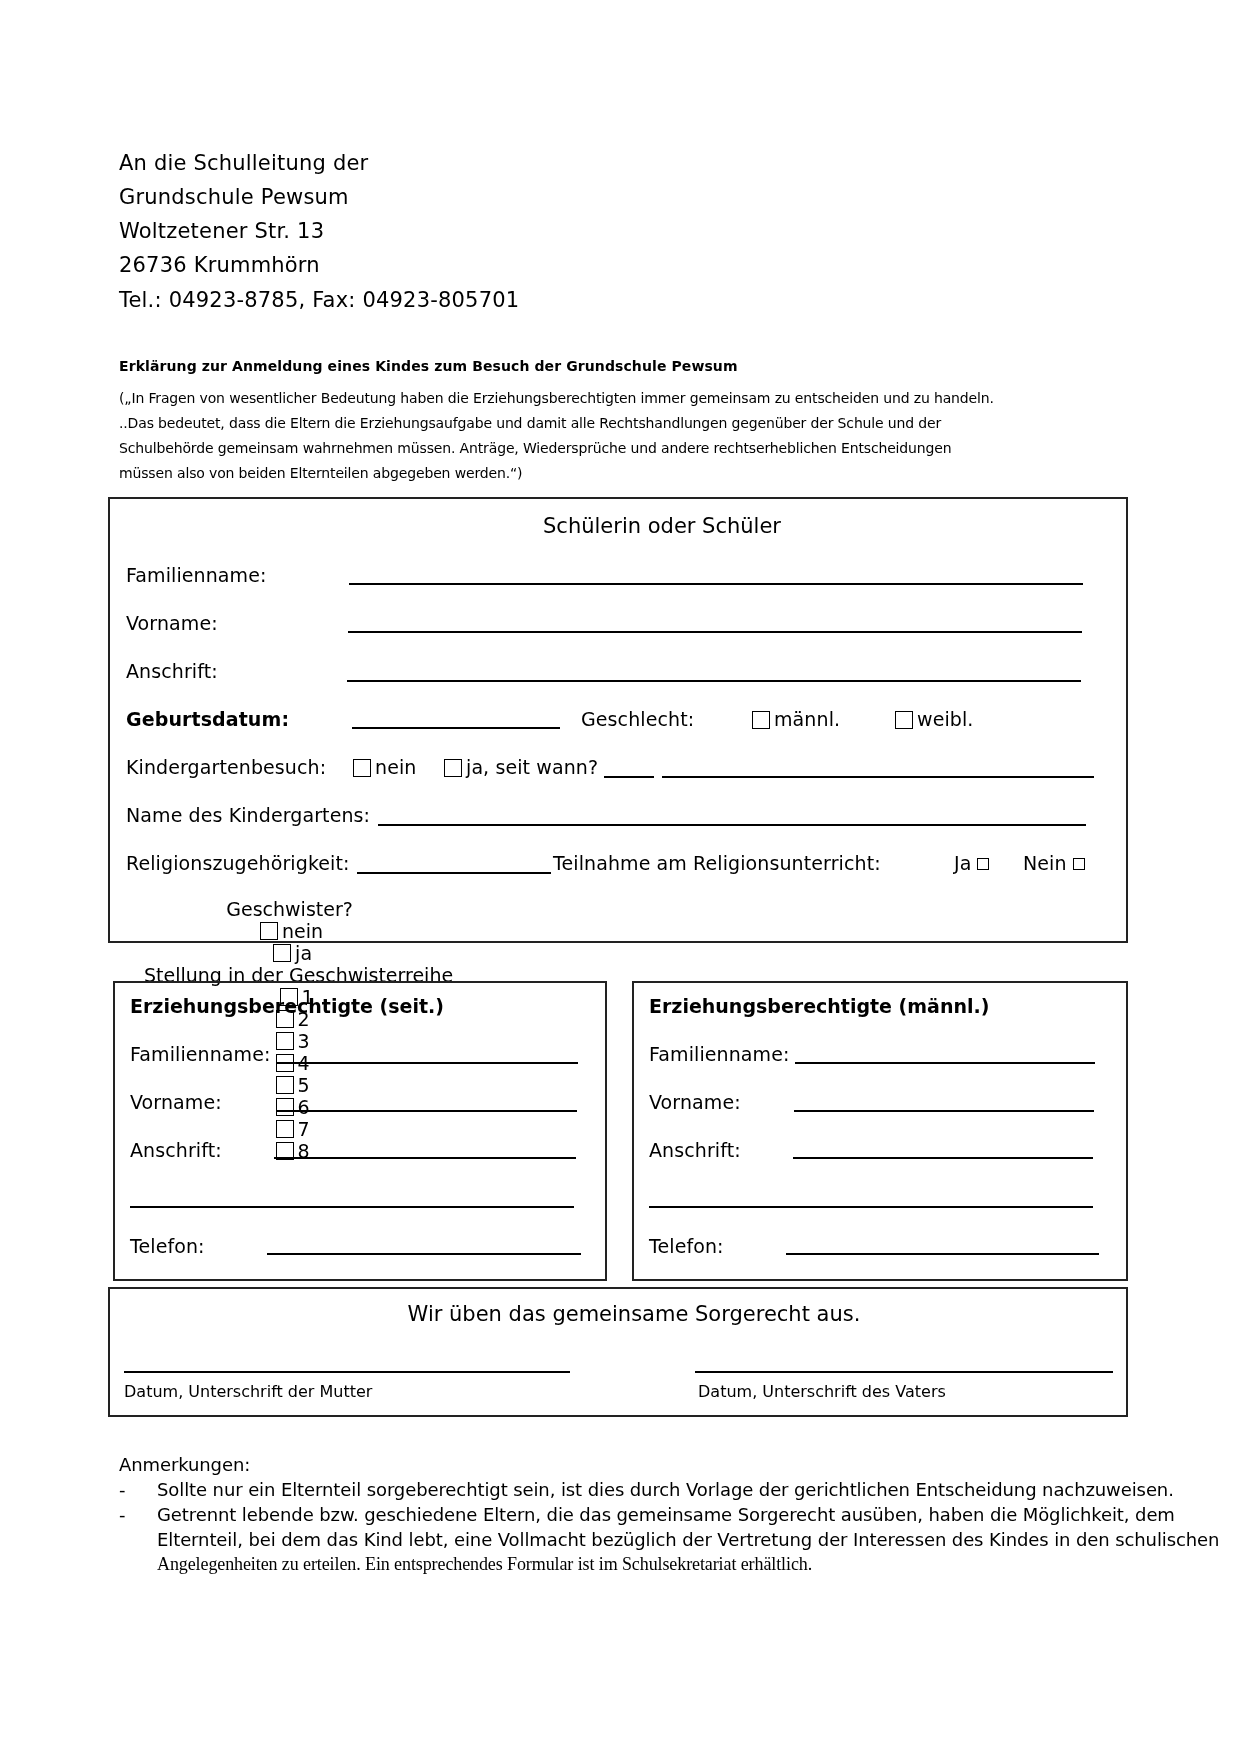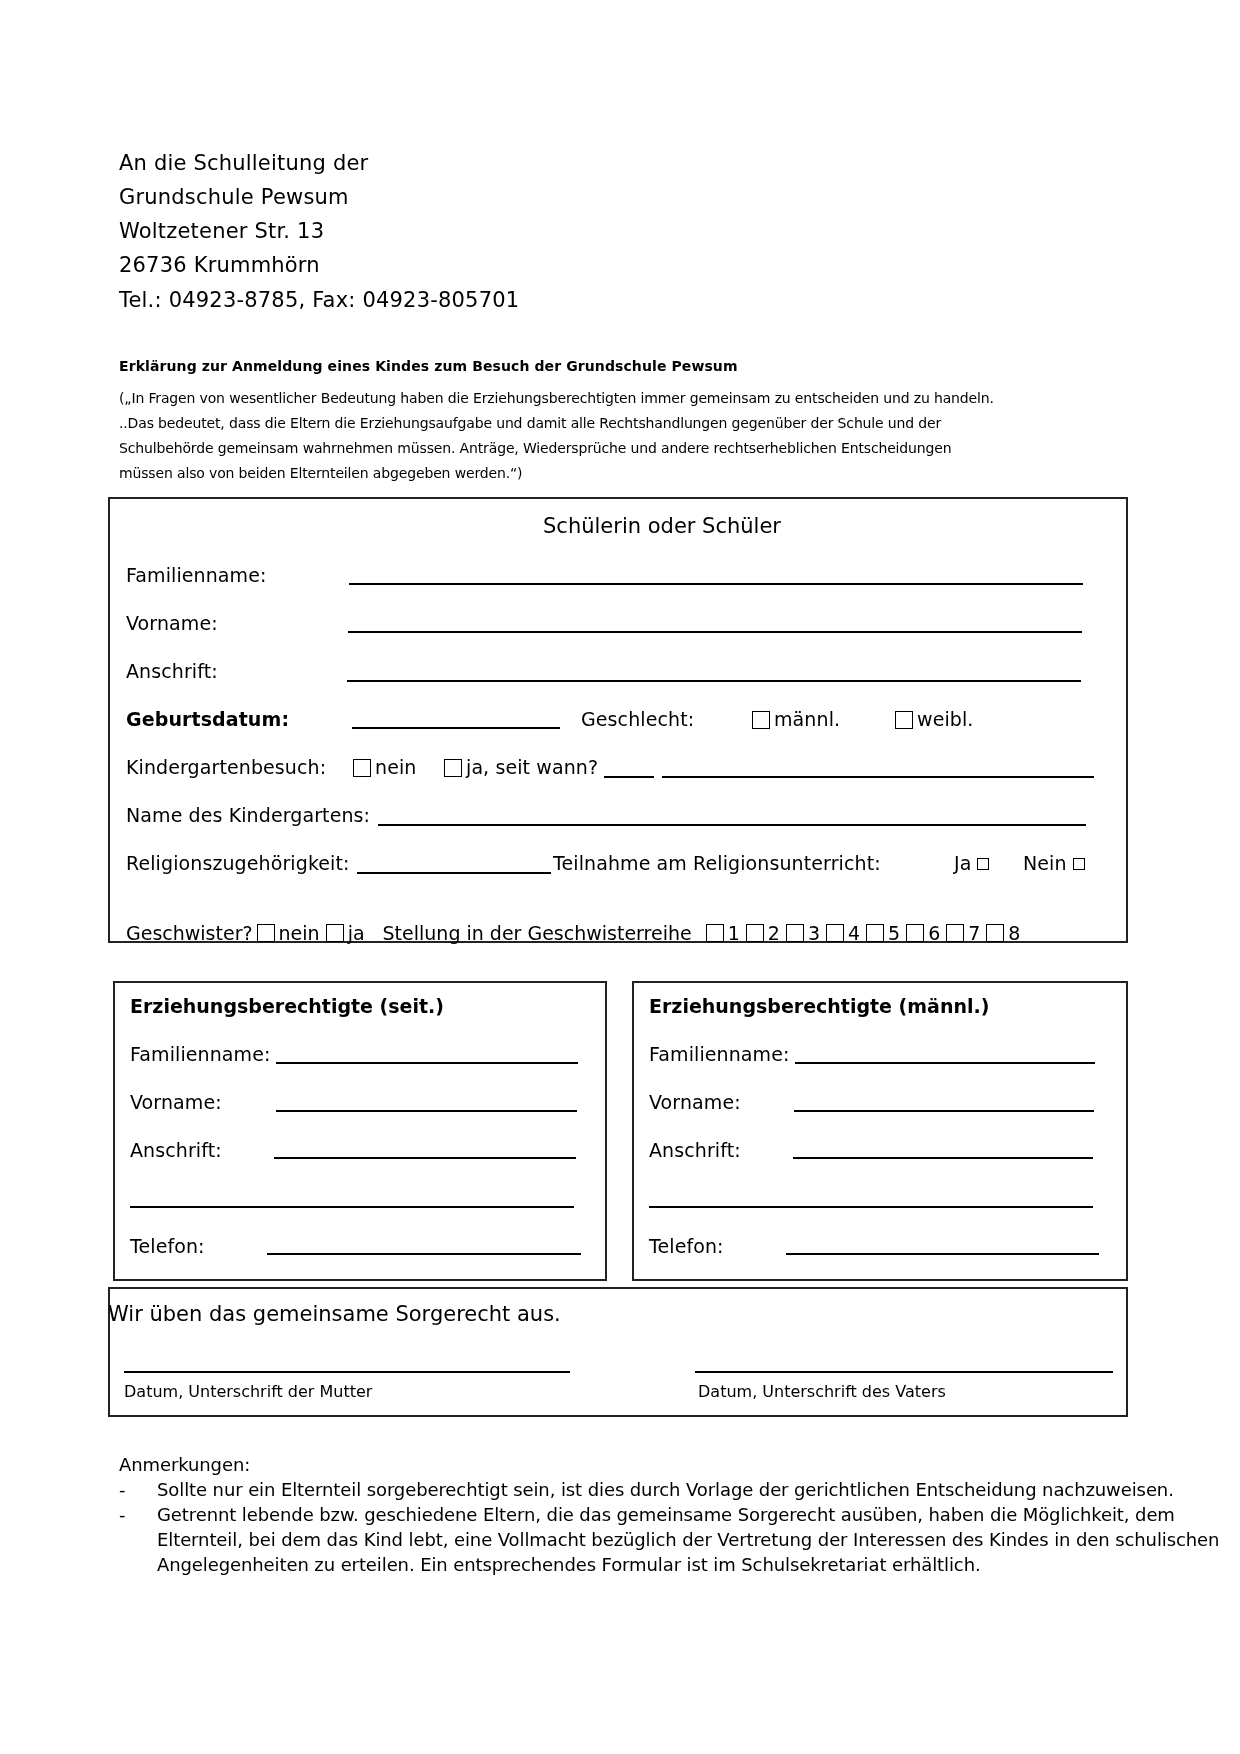--- a/index.html
+++ b/index.html
@@ -76,21 +76,21 @@
 <div class="abs lbl" style="left:126px; top:852px;">Religionszugehörigkeit:</div>
 <div class="abs line" style="left:357px; top:872px; width:194px;"></div>
 <div class="abs lbl" style="left:553px; top:852px;">Teilnahme am Religionsunterricht:</div>
 <div class="abs lbl" style="left:954px; top:852px;">
   <span>Ja</span><span class="cbs"></span>
 </div>
 <div class="abs lbl" style="left:1023px; top:852px;">
   <span>Nein</span><span class="cbs"></span>
 </div>
 
-<div class="row" style="left:126px; top:920px; height:26px;">
+<div class="row" style="left:126px; top:898px; height:26px;flex-direction:column;">
   <span>Geschwister?</span>
   <span style="margin-left:4px">
       <span class="cb"></span>
       <span>nein</span>
     </span>
   <span style="margin-left:6px">
       <span class="cb"></span>
       <span>ja</span>
     </span>
   <span style="margin-left:18px">Stellung in der Geschwisterreihe</span>
@@ -146,25 +146,25 @@
 <div class="abs line" style="left:795px; top:1062px; width:300px;"></div>
 <div class="abs lbl" style="left:649px; top:1091px;">Vorname:</div>
 <div class="abs line" style="left:794px; top:1110px; width:300px;"></div>
 <div class="abs lbl" style="left:649px; top:1139px;">Anschrift:</div>
 <div class="abs line" style="left:793px; top:1157px; width:300px;"></div>
 <div class="abs line" style="left:649px; top:1206px; width:444px;"></div>
 <div class="abs lbl" style="left:649px; top:1235px;">Telefon:</div>
 <div class="abs line" style="left:786px; top:1253px; width:313px;"></div>
 
 <div class="abs box" style="left:108px; top:1287px; width:1020px; height:130px;"></div>
-<div class="abs hd" style="left:108px; width:1020px; top:1302px; ">Wir üben das gemeinsame Sorgerecht aus.</div>
+<div class="abs hd" style="left:124px; width:1020px; top:1302px; text-align:center;">Wir üben das gemeinsame Sorgerecht aus.</div>
 <div class="abs line" style="left:124px; top:1371px; width:446px;"></div>
 <div class="abs sig" style="left:124px; top:1382px;">Datum, Unterschrift der Mutter</div>
 <div class="abs line" style="left:695px; top:1371px; width:418px;"></div>
 <div class="abs sig" style="left:698px; top:1382px;">Datum, Unterschrift des Vaters</div>
 
 <div class="abs note" style="left:119px; top:1452px;">Anmerkungen:</div>
 <div class="abs note" style="left:119px; top:1477px;">-</div>
 <div class="abs note" style="left:157px; top:1477px;">Sollte nur ein Elternteil sorgeberechtigt sein, ist dies durch Vorlage der gerichtlichen Entscheidung nachzuweisen.</div>
 <div class="abs note" style="left:119px; top:1502px;">-</div>
 <div class="abs note" style="left:157px; top:1502px;">Getrennt lebende bzw. geschiedene Eltern, die das gemeinsame Sorgerecht ausüben, haben die Möglichkeit, dem</div>
 <div class="abs note" style="left:157px; top:1527px;">Elternteil, bei dem das Kind lebt, eine Vollmacht bezüglich der Vertretung der Interessen des Kindes in den schulischen</div>
-<div class="abs note" style="left:157px; top:1552px;">Angelegenheiten zu erteilen. Ein entsprechendes Formular ist im Schulsekretariat erhältlich.</div>
+<div class="abs note" style="left:157px; top:1552px;font-family:Liberation Serif, serif;">Angelegenheiten zu erteilen. Ein entsprechendes Formular ist im Schulsekretariat erhältlich.</div>
 
 </body></html>

